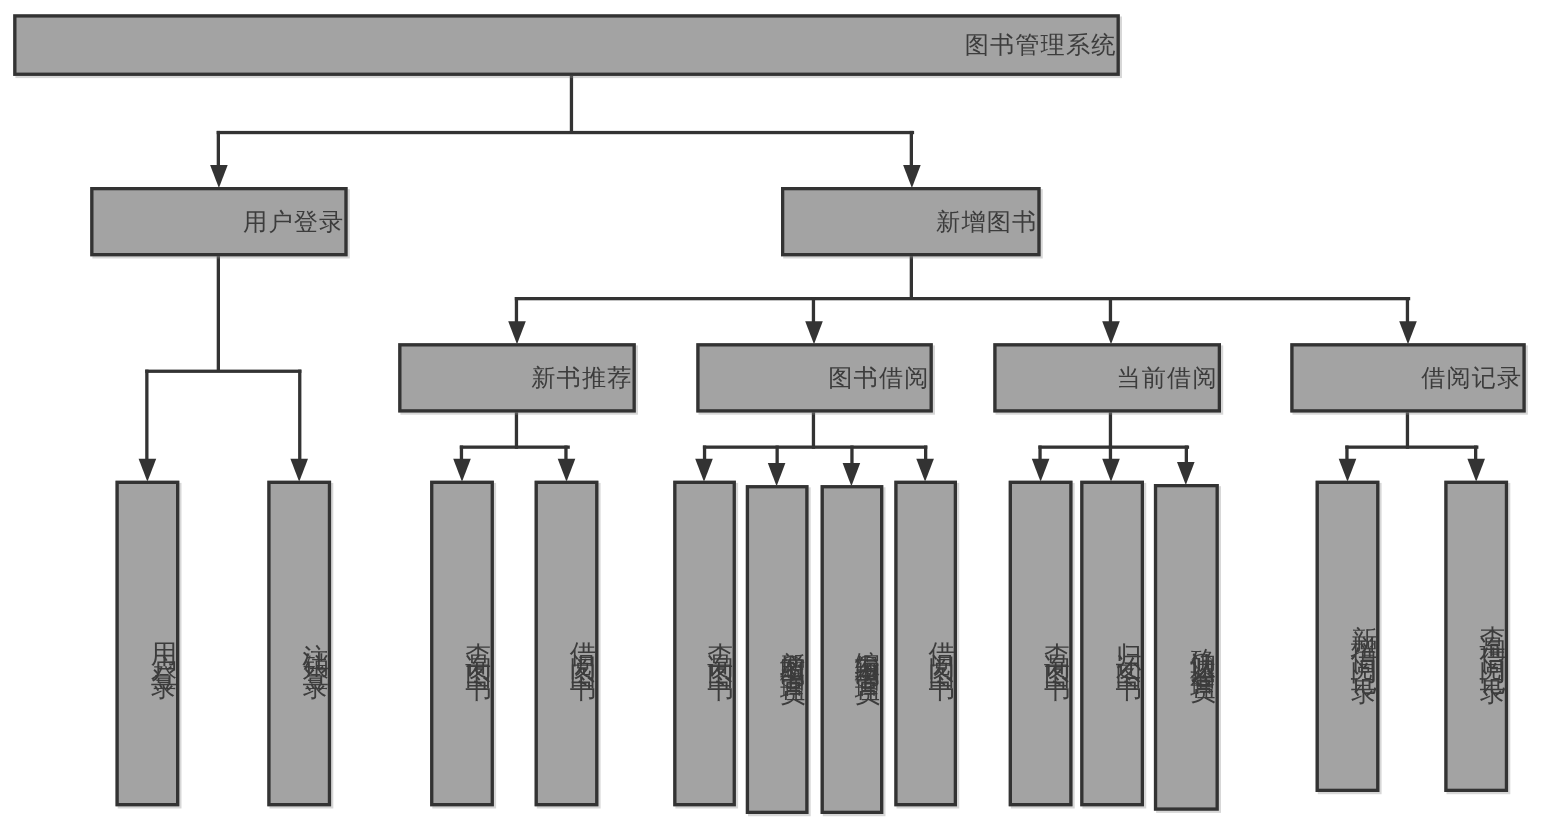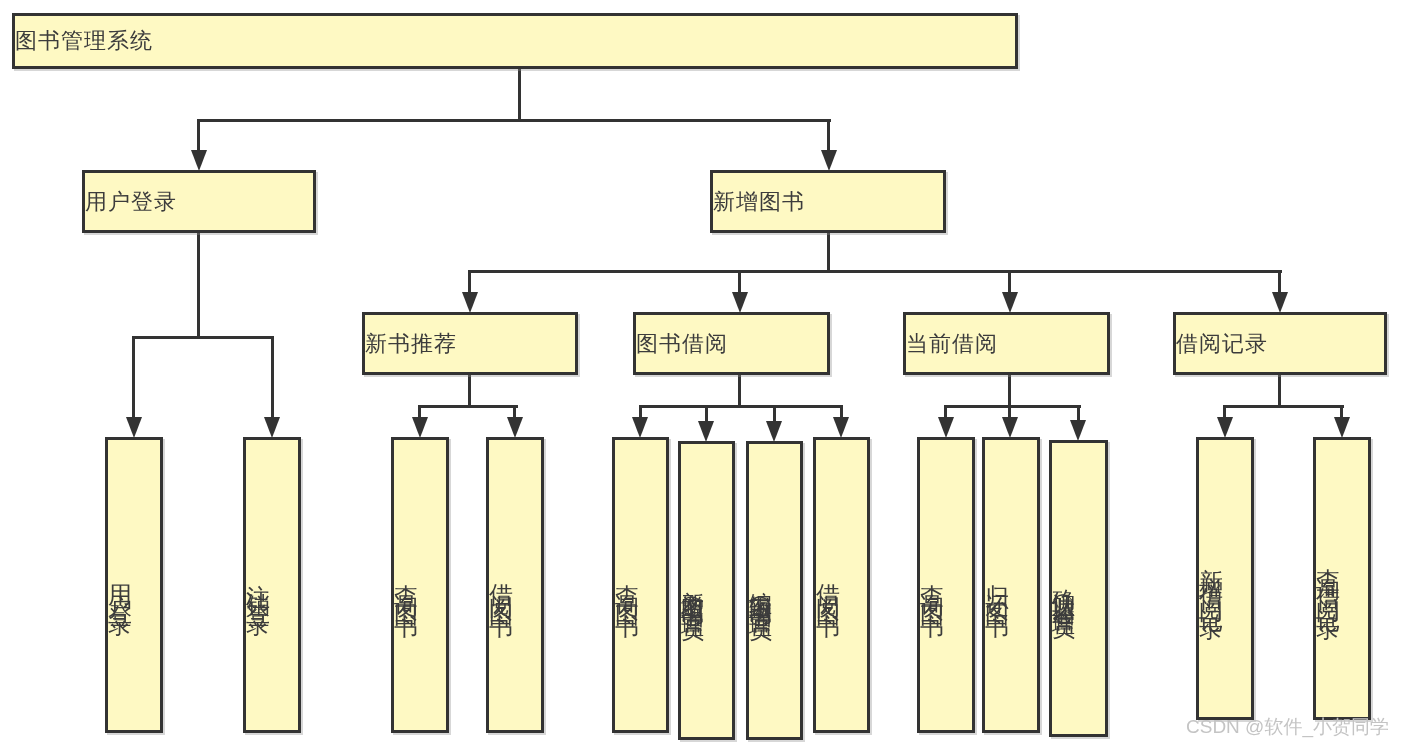--- a/index.html
+++ b/index.html
@@ -12,24 +12,24 @@
     position: relative;
     width: 1405px;
     height: 747px;
     background: #ffffff;
     overflow: hidden;
   }
   .node {
     position: absolute;
     box-sizing: border-box;
     border: 3px solid #333333;
-    background: #fef9c3;
+    background: #a3a3a3;
     display: flex;
     align-items: center;
-    justify-content: flex-start;
+    justify-content: flex-end;
     color: #3c3c3c;
     box-shadow: 2px 2px 0 rgba(140,140,140,0.35);
   }
   .hnode { font-size: 22px; letter-spacing: 1px; }
   .leaf .vtext {
     writing-mode: vertical-rl;
     text-orientation: mixed;
     font-size: 24px;
     letter-spacing: 10px;
     color: #3c3c3c;
@@ -132,21 +132,21 @@
   <div class="node hnode" style="left:82px; top:170px; width:234px; height:63px;">
     <span>用户登录</span>
   </div>
   <div class="node hnode" style="left:710px; top:170px; width:236px; height:63px;">
     <span>新增图书</span>
   </div>
 
   <div class="node hnode" style="left:362px; top:312px; width:216px; height:63px;">
     <span>新书推荐</span>
   </div>
-  <div class="node hnode" style="left:633px; top:312px; width:197px; height:63px;font-family:Liberation Mono, monospace;">
+  <div class="node hnode" style="left:633px; top:312px; width:215px; height:63px;font-family:Liberation Mono, monospace;">
     <span>图书借阅</span>
   </div>
   <div class="node hnode" style="left:903px; top:312px; width:207px; height:63px;">
     <span>当前借阅</span>
   </div>
   <div class="node hnode" style="left:1173px; top:312px; width:214px; height:63px;">
     <span>借阅记录</span>
   </div>
 
   <div class="node leaf" style="left:105px; top:437px; width:58px; height:296px;">
@@ -186,15 +186,14 @@
     <span class="vtext">确认归还（管理员）</span>
   </div>
 
   <div class="node leaf" style="left:1196px; top:437px; width:58px; height:283px;">
     <span class="vtext">新增借阅记录</span>
   </div>
   <div class="node leaf" style="left:1313px; top:437px; width:58px; height:283px;">
     <span class="vtext">查询借阅记录</span>
   </div>
 
-  <div class="watermark">CSDN @软件_小贺同学</div>
 
 </div>
 
 </body></html>

